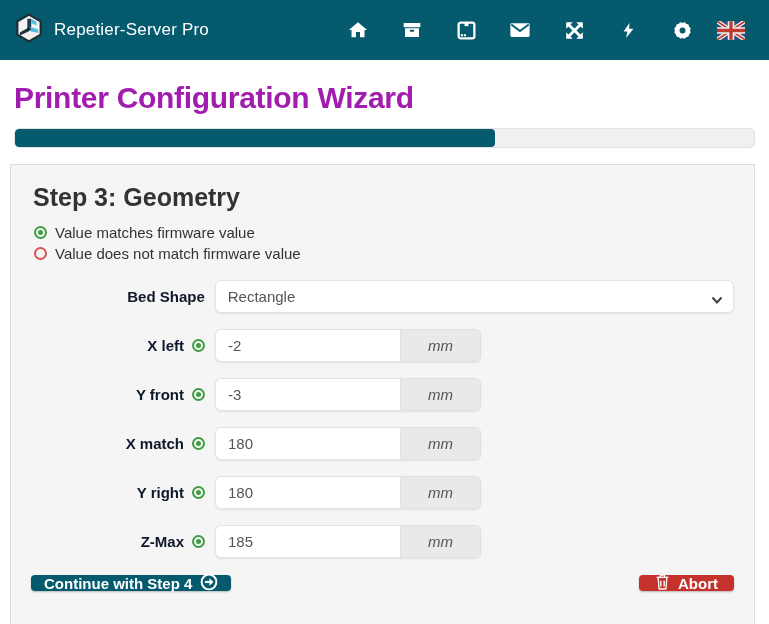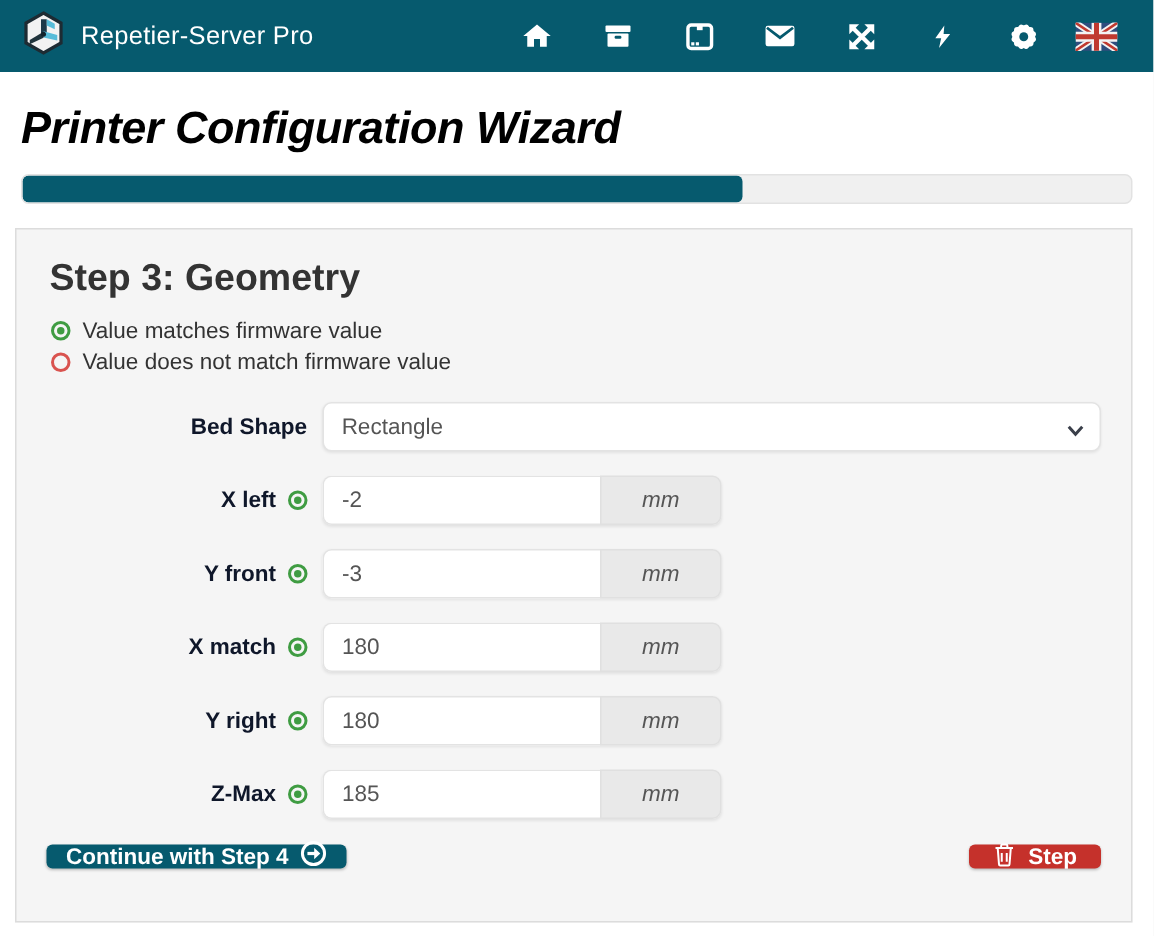--- a/index.html
+++ b/index.html
@@ -5,44 +5,43 @@
   * { box-sizing: border-box; margin: 0; padding: 0; }
   html, body { width: 769px; height: 624px; overflow: hidden; }
   body {
     font-family: "Liberation Sans", sans-serif;
     background: #ffffff;
     color: #333;
   }
 
   
   .topbar {
-    height: 48px;
+    height: 60px;
     background: #065a6e;
     display: flex;
     align-items: center;
     padding: 0 16px 0 14px;
   }
   .brand { display: flex; align-items: center; gap: 10px; cursor: pointer; }
   .brand-title { color: #fff; font-size: 17px; font-weight: 500; letter-spacing: 0.2px; }
   .nav { margin-left: auto; display: flex; align-items: center; }
   .nav-item {
     width: 54px; display: flex; justify-content: center; align-items: center;
     cursor: pointer; height: 48px;
   }
   .nav-item svg { display: block; }
   .flag-item { width: 44px; }
 
   
   .page-title {
     margin: 21px 14px 13px 14px;
     font-size: 30px;
     font-weight: 700;
-    color: #000000;
+    color: #a21caf;
     letter-spacing: -0.3px;
-    font-style: italic;
   }
   .progress {
     margin: 0 14px;
     height: 20px;
     background: #f0f0f0;
     border: 1px solid #e2e2e2;
     border-radius: 5px;
     overflow: hidden;
   }
   .progress-fill {
@@ -325,16 +324,16 @@
     </button>
     <button class="btn btn-abort">
       <span>
         <svg width="15" height="17" viewBox="0 0 18 20" fill="none" stroke="#fff" stroke-width="1.6">
           <path d="M2 5 H16"></path>
           <path d="M6.5 5 V3.2 a1 1 0 0 1 1 -1 h3 a1 1 0 0 1 1 1 V5"></path>
           <path d="M3.8 5.5 L4.8 18 a1 1 0 0 0 1 1 h6.4 a1 1 0 0 0 1 -1 L14.2 5.5"></path>
           <path d="M7 9 v7 M11 9 v7"></path>
         </svg>
       </span>
-      <span>Step</span>
+      <span>Abort</span>
     </button>
   </div>
 </div>
 
 </body></html>

